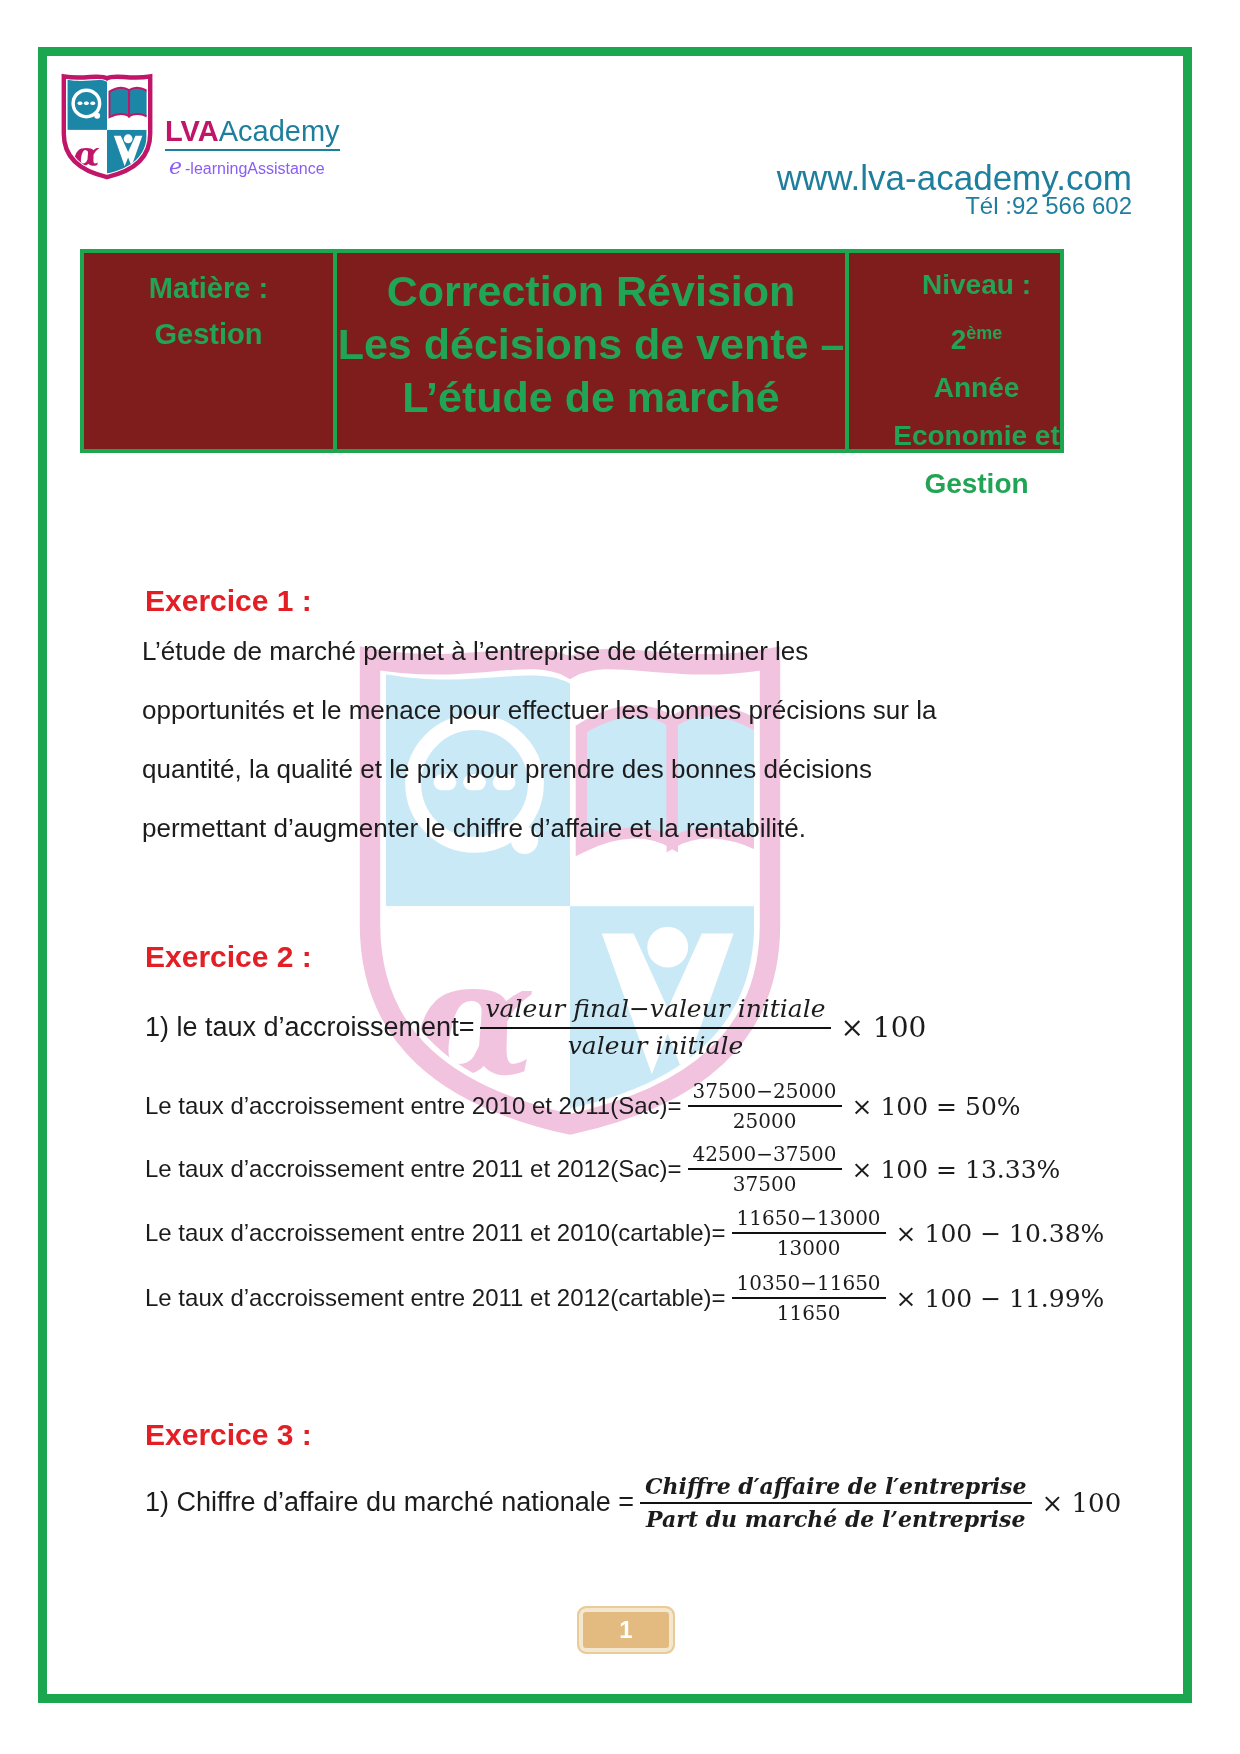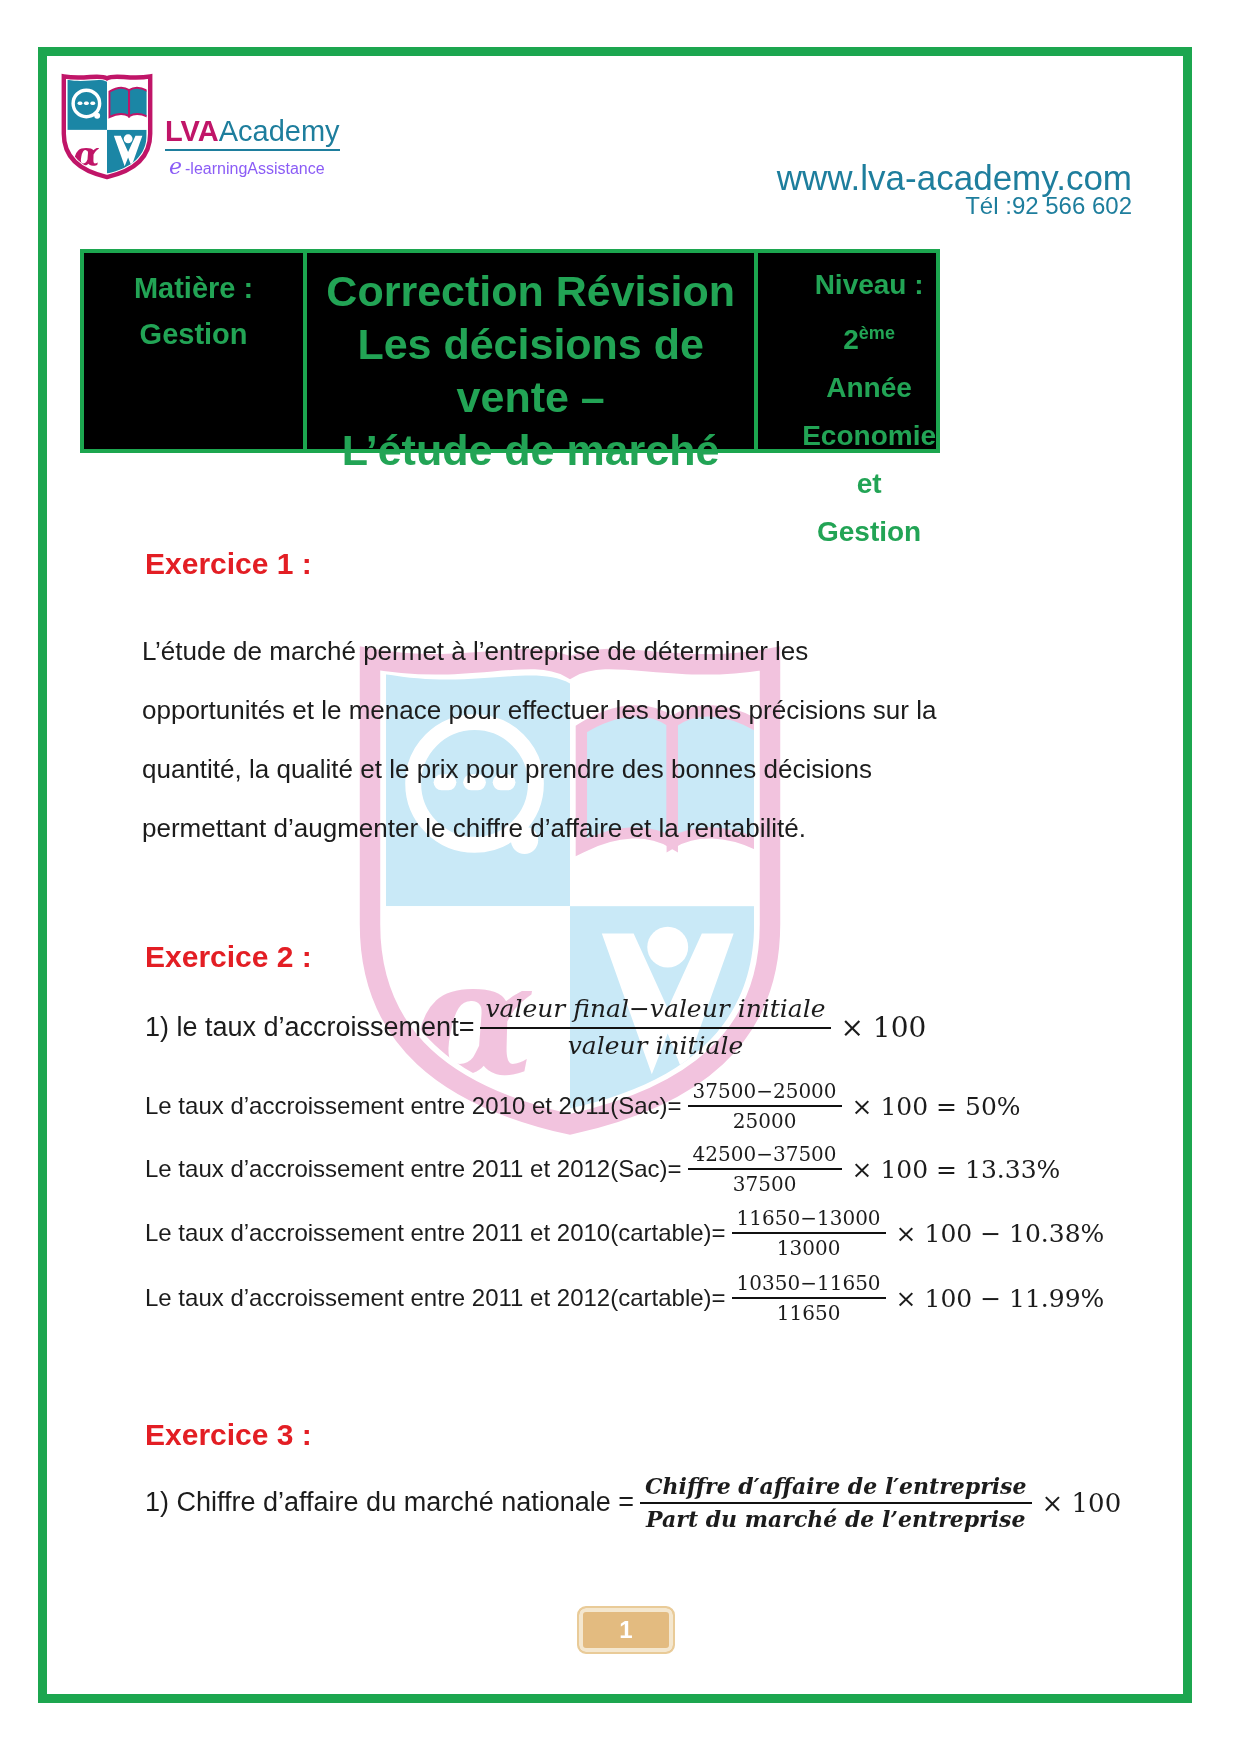--- a/index.html
+++ b/index.html
@@ -22,34 +22,34 @@
   .brand .lva{color:#c01568;}
   .brand .academy{color:#1e7e9d;font-weight:normal;}
   .tagline{margin-top:3px;color:#8b5cf6;font-size:16px;padding-left:4px;}
   .tagline .e{font-family:"DejaVu Serif",serif;font-style:italic;font-size:22px;margin-right:3px;}
   
   .contact{position:absolute;right:108px;top:163px;text-align:right;color:#1e7e9d;z-index:2;}
   .contact .site{font-size:35px;line-height:30px;}
   .contact .phone{font-size:24px;line-height:26px;}
   
   .hdr-table{
-    position:absolute;left:80px;top:249px;width:860px;height:204px;
+    position:absolute;left:80px;top:249px;width:984px;height:204px;
     display:flex;box-sizing:border-box;border:4px solid #1ca64f;
-    color:#22a455;font-weight:bold;text-align:center;z-index:2;background:#000000;
+    color:#22a455;font-weight:bold;text-align:center;z-index:2;background:#7f1d1d;
   }
   .hdr-cell{box-sizing:border-box;padding-top:12px;}
   .hdr-c1{width:253px;border-right:4px solid #1ca64f;font-size:29px;line-height:46px;}
   .hdr-c2{width:512px;border-right:4px solid #1ca64f;font-size:43px;line-height:53px;text-align:center;}
   .hdr-c3{flex:1;font-size:28px;line-height:48px;padding-top:8px;padding-left:44px;}
   .hdr-c3 sup{font-size:18px;}
   
   .watermark{position:absolute;left:305px;top:638px;width:530px;height:500px;z-index:0;}
   
   .heading{position:absolute;left:145px;color:#e31e24;font-weight:bold;font-size:30px;z-index:1;}
-  .ex1-heading{top:547px;text-align:right;}
+  .ex1-heading{top:584px;text-align:right;}
   .ex2-heading{top:940px;}
   .ex3-heading{top:1418px;}
   .para{position:absolute;left:142px;top:622px;width:980px;font-size:26px;line-height:59px;color:#1c1c1c;z-index:1;}
   .formula-row{position:absolute;left:145px;display:flex;align-items:center;color:#1c1c1c;z-index:1;white-space:nowrap;}
   .formula-row .label{font-size:24px;}
   .formula-row.intro .label, .formula-row.ex3 .label{font-size:27px;}
   .frac{display:inline-flex;flex-direction:column;align-items:center;font-family:"DejaVu Serif",serif;line-height:1.3;margin:0 6px;}
   .frac .num{border-bottom:2px solid #111;padding:0 5px 1px;}
   .frac .den{padding-top:1px;}
   .frac.it{font-style:italic;}

